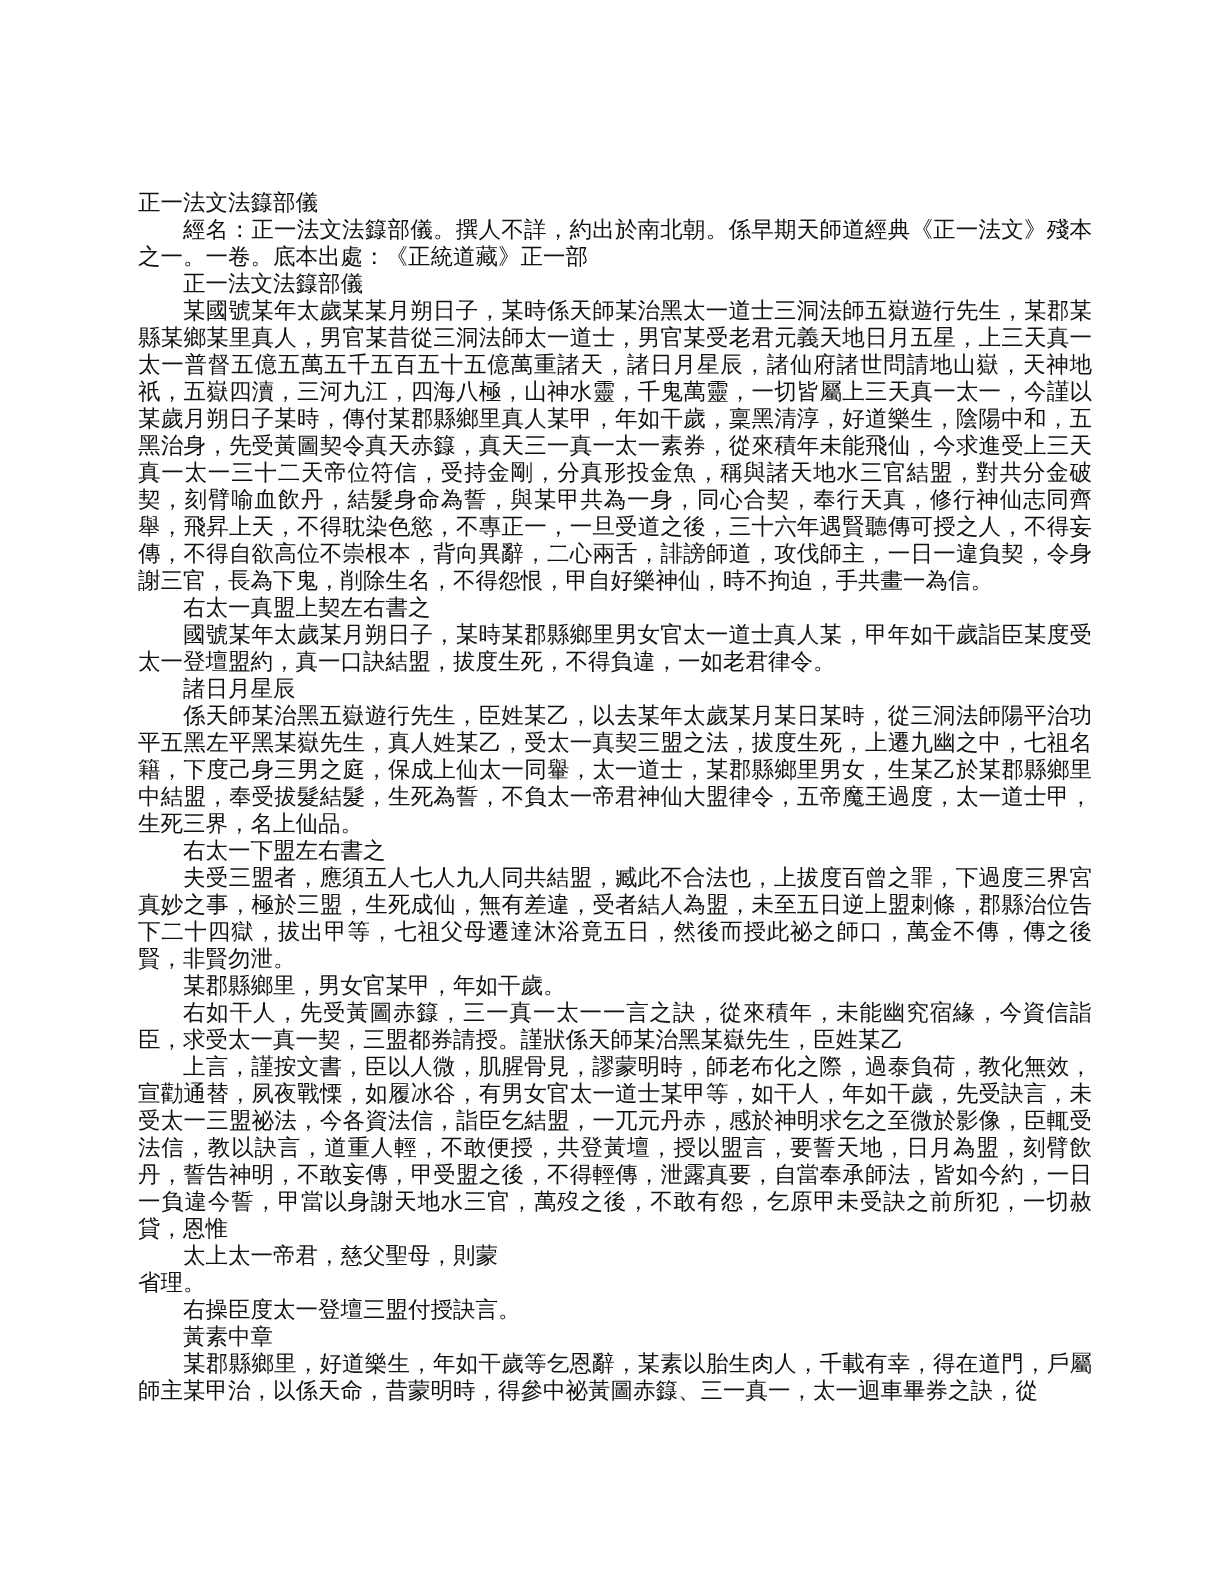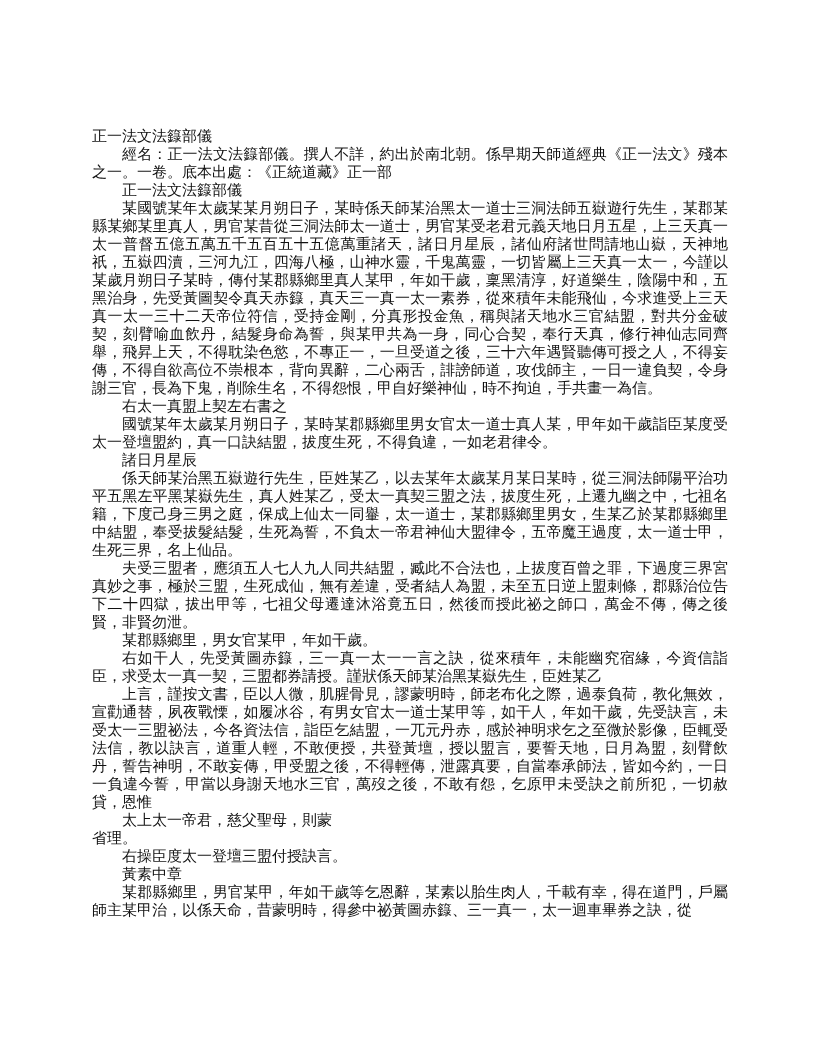--- a/index.html
+++ b/index.html
@@ -41,23 +41,24 @@
 <div class="page">
   <div class="text-block">
       <p class="para">正一法文法籙部儀</p>
       <p class="para indent">經名：正一法文法籙部儀。撰人不詳，約出於南北朝。係早期天師道經典《正一法文》殘本之一。一卷。底本出處：《正統道藏》正一部</p>
       <p class="para indent">正一法文法籙部儀</p>
       <p class="para indent">某國號某年太歲某某月朔日子，某時係天師某治黑太一道士三洞法師五嶽遊行先生，某郡某縣某鄉某里真人，男官某昔從三洞法師太一道士，男官某受老君元義天地日月五星，上三天真一太一普督五億五萬五千五百五十五億萬重諸天，諸日月星辰，諸仙府諸世問請地山嶽，天神地祇，五嶽四瀆，三河九江，四海八極，山神水靈，千鬼萬靈，一切皆屬上三天真一太一，今謹以某歲月朔日子某時，傳付某郡縣鄉里真人某甲，年如干歲，稟黑清淳，好道樂生，陰陽中和，五黑治身，先受黃圖契令真天赤籙，真天三一真一太一素券，從來積年未能飛仙，今求進受上三天真一太一三十二天帝位符信，受持金剛，分真形投金魚，稱與諸天地水三官結盟，對共分金破契，刻臂喻血飲丹，結髮身命為誓，與某甲共為一身，同心合契，奉行天真，修行神仙志同齊舉，飛昇上天，不得耽染色慾，不專正一，一旦受道之後，三十六年遇賢聽傳可授之人，不得妄傳，不得自欲高位不崇根本，背向異辭，二心兩舌，誹謗師道，攻伐師主，一日一違負契，令身謝三官，長為下鬼，削除生名，不得怨恨，甲自好樂神仙，時不拘迫，手共畫一為信。</p>
       <p class="para indent">右太一真盟上契左右書之</p>
       <p class="para indent">國號某年太歲某月朔日子，某時某郡縣鄉里男女官太一道士真人某，甲年如干歲詣臣某度受太一登壇盟約，真一口訣結盟，拔度生死，不得負違，一如老君律令。</p>
       <p class="para indent">諸日月星辰</p>
       <p class="para indent">係天師某治黑五嶽遊行先生，臣姓某乙，以去某年太歲某月某日某時，從三洞法師陽平治功平五黑左平黑某嶽先生，真人姓某乙，受太一真契三盟之法，拔度生死，上遷九幽之中，七祖名籍，下度己身三男之庭，保成上仙太一同轝，太一道士，某郡縣鄉里男女，生某乙於某郡縣鄉里中結盟，奉受拔髮結髮，生死為誓，不負太一帝君神仙大盟律令，五帝魔王過度，太一道士甲，生死三界，名上仙品。</p>
+      <p class="para indent">右太一下盟左右書之</p>
       <p class="para indent">夫受三盟者，應須五人七人九人同共結盟，臧此不合法也，上拔度百曾之罪，下過度三界宮真妙之事，極於三盟，生死成仙，無有差違，受者結人為盟，未至五日逆上盟刺條，郡縣治位告下二十四獄，拔出甲等，七祖父母遷達沐浴竟五日，然後而授此祕之師口，萬金不傳，傳之後賢，非賢勿泄。</p>
       <p class="para indent">某郡縣鄉里，男女官某甲，年如干歲。</p>
       <p class="para indent">右如干人，先受黃圖赤籙，三一真一太一一言之訣，從來積年，未能幽究宿緣，今資信詣臣，求受太一真一契，三盟都券請授。謹狀係天師某治黑某嶽先生，臣姓某乙</p>
       <p class="para indent">上言，謹按文書，臣以人微，肌腥骨見，謬蒙明時，師老布化之際，過泰負荷，教化無效，宣勸通替，夙夜戰慄，如履冰谷，有男女官太一道士某甲等，如干人，年如干歲，先受訣言，未受太一三盟祕法，今各資法信，詣臣乞結盟，一兀元丹赤，感於神明求乞之至微於影像，臣輒受法信，教以訣言，道重人輕，不敢便授，共登黃壇，授以盟言，要誓天地，日月為盟，刻臂飲丹，誓告神明，不敢妄傳，甲受盟之後，不得輕傳，泄露真要，自當奉承師法，皆如今約，一日一負違今誓，甲當以身謝天地水三官，萬歿之後，不敢有怨，乞原甲未受訣之前所犯，一切赦貸，恩惟</p>
       <p class="para indent">太上太一帝君，慈父聖母，則蒙</p>
       <p class="para">省理。</p>
       <p class="para indent">右操臣度太一登壇三盟付授訣言。</p>
       <p class="para indent">黃素中章</p>
-      <p class="para indent">某郡縣鄉里，男官某甲，年如干歲等乞恩辭，某素以胎生肉人，千載有幸，得在道門，戶屬師主某甲治，以係天命，昔蒙明時，得參中祕黃圖赤籙、三一真一，太一迴車畢券之訣，從</p>
+      <p class="para indent">某郡縣鄉里，好道樂生，年如干歲等乞恩辭，某素以胎生肉人，千載有幸，得在道門，戶屬師主某甲治，以係天命，昔蒙明時，得參中祕黃圖赤籙、三一真一，太一迴車畢券之訣，從</p>
     </div>
 </div>
 
 </body></html>

